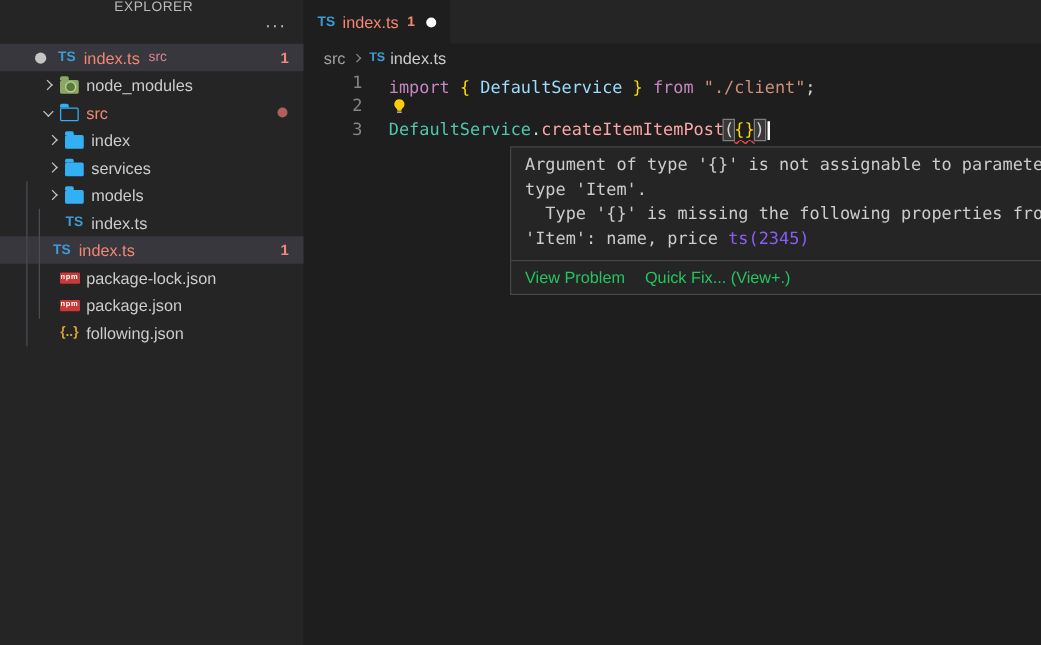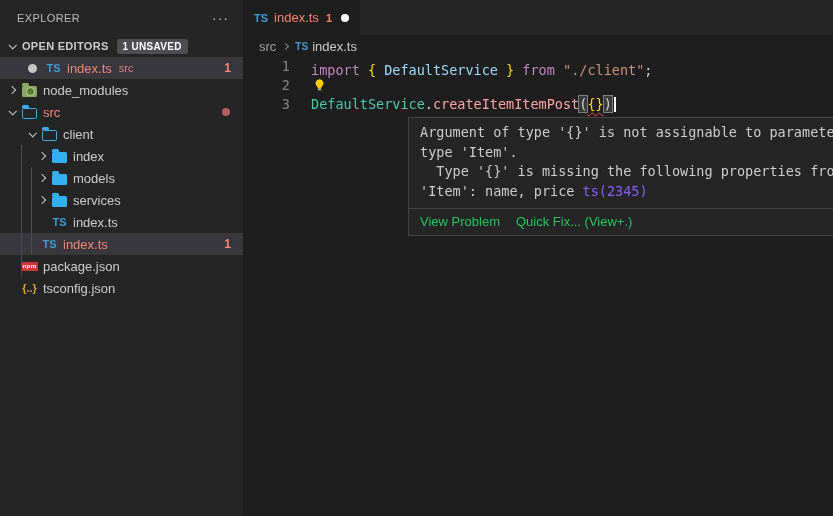--- a/index.html
+++ b/index.html
@@ -6,38 +6,38 @@
   html,body { width:833px; height:516px; overflow:hidden; }
   body {
     background:#1e1e1e;
     font-family:"Liberation Sans", sans-serif;
     color:#cccccc;
     position:relative;
     -webkit-font-smoothing:antialiased;
   }
   
   .sidebar { position:absolute; left:0; top:0; width:243px; height:516px; background:#252526; }
-  .sb-header { height:35px; display:flex; align-items:center; padding:0 14px 0 17px; font-size:11px; letter-spacing:.4px; color:#bbbbbb; }
+  .sb-header { height:35px; display:flex; align-items:center; padding:0 14px 0 17px; font-size:11px; letter-spacing:.4px; color:#bbbbbb;flex-direction:column; }
   .sb-more { margin-left:auto; color:#c5c5c5; font-size:14px; letter-spacing:1px; cursor:pointer; }
   .section-row { height:22px; display:flex; align-items:center; padding-left:4px; font-size:11px; font-weight:700; color:#cccccc; cursor:pointer; }
   .section-label { margin-left:2px; letter-spacing:.3px; }
   .unsaved-badge { margin-left:8px; background:#4d4d52; color:#ffffff; font-size:10px; font-weight:700; padding:2px 6px; border-radius:2px; letter-spacing:.3px; }
   .chev { width:6px; height:6px; border-right:1.4px solid #c5c5c5; border-bottom:1.4px solid #c5c5c5; display:inline-block; flex:0 0 auto; }
   .chev.right { transform:rotate(-45deg); margin:0 5px; }
   .chev.down  { transform:rotate(45deg) translateY(-1px); margin:0 5px; }
   .chev-spacer { width:16px; flex:0 0 auto; }
   .row { height:22px; display:flex; align-items:center; font-size:13px; color:#cccccc; cursor:pointer; position:relative; }
   .row.selected { background:#37373d; }
   .row .label { margin-left:4px; white-space:nowrap; }
   .err { color:#f48771; }
   .desc { font-size:11px; margin-left:7px; color:#d9868d; }
   .errcount { margin-left:auto; margin-right:12px; color:#f48771; font-size:12px; font-weight:600; }
   .dot-badge { margin-left:auto; margin-right:13px; width:8px; height:8px; border-radius:50%; background:#b05e5e; }
   .mod-dot { width:9px; height:9px; border-radius:50%; background:#c5c5c5; flex:0 0 auto; margin-right:7px; }
-  .lvl0 { padding-left:4px; } .lvl1 { padding-left:24px; } .lvl2 { padding-left:34px; }
+  .lvl0 { padding-left:30px; } .lvl1 { padding-left:24px; } .lvl2 { padding-left:34px; }
   .oe-item { padding-left:28px; background:#37373d; }
   
   .icon-cell { width:19px; display:flex; justify-content:center; flex:0 0 auto; }
   .ts-ic { color:#3d9cd6; font-weight:700; font-size:11px; }
   .ts-ic.mini { font-size:10px; }
   .folder { width:15px; height:11px; position:relative; display:inline-block; border-radius:1.5px; margin-top:2px; }
   .f-closed { background:#33b0f4; }
   .f-closed::before { content:""; position:absolute; top:-3px; left:0; width:7px; height:3px; background:#33b0f4; border-radius:1.5px 1.5px 0 0; }
   .f-open { border:1.5px solid #33b0f4; background:transparent; }
   .f-open::before { content:""; position:absolute; top:-4px; left:-1.5px; width:7px; height:3px; background:#33b0f4; border-radius:1.5px 1.5px 0 0; }
@@ -76,25 +76,20 @@
 </style>
 </head>
 <body>
 
 <div class="sidebar">
   <div class="sb-header">
     <span>EXPLORER</span>
     <span class="sb-more">···</span>
   </div>
 
-  <div class="section-row">
-    <span class="chev down"></span>
-    <span class="section-label">OPEN EDITORS</span>
-    <span class="unsaved-badge">1 UNSAVED</span>
-  </div>
 
   <div class="row oe-item">
     <span class="mod-dot"></span>
     <span class="icon-cell">
         <span class="ts-ic">TS</span>
       </span>
     <span class="label err">index.ts</span>
     <span class="desc">src</span>
     <span class="errcount">1</span>
   </div>
@@ -108,47 +103,40 @@
     <span class="label">node_modules</span>
   </div>
   <div class="row lvl0">
     <span class="chev down"></span>
     <span class="icon-cell">
         <span class="folder f-open"></span>
       </span>
     <span class="label err">src</span>
     <span class="dot-badge"></span>
   </div>
-  <div class="row lvl1">
-    <span class="chev down"></span>
-    <span class="icon-cell">
-        <span class="folder f-open"></span>
-      </span>
-    <span class="label">client</span>
-  </div>
   <div class="row lvl2">
     <span class="chev right"></span>
     <span class="icon-cell">
         <span class="folder f-closed"></span>
       </span>
     <span class="label">index</span>
   </div>
   <div class="row lvl2">
     <span class="chev right"></span>
     <span class="icon-cell">
         <span class="folder f-closed"></span>
       </span>
+    <span class="label">services</span>
+  </div>
+  <div class="row lvl2">
+    <span class="chev right"></span>
+    <span class="icon-cell">
+        <span class="folder f-closed"></span>
+      </span>
     <span class="label">models</span>
-  </div>
-  <div class="row lvl2">
-    <span class="chev right"></span>
-    <span class="icon-cell">
-        <span class="folder f-closed"></span>
-      </span>
-    <span class="label">services</span>
   </div>
   <div class="row lvl2">
     <span class="chev-spacer"></span>
     <span class="icon-cell">
         <span class="ts-ic">TS</span>
       </span>
     <span class="label">index.ts</span>
   </div>
   <div class="row lvl1 selected">
     <span class="chev-spacer"></span>
@@ -156,28 +144,35 @@
         <span class="ts-ic">TS</span>
       </span>
     <span class="label err">index.ts</span>
     <span class="errcount">1</span>
   </div>
   <div class="row lvl0">
     <span class="chev-spacer"></span>
     <span class="icon-cell">
         <span class="npm-ic">npm</span>
       </span>
+    <span class="label">package-lock.json</span>
+  </div>
+  <div class="row lvl0">
+    <span class="chev-spacer"></span>
+    <span class="icon-cell">
+        <span class="npm-ic">npm</span>
+      </span>
     <span class="label">package.json</span>
   </div>
   <div class="row lvl0">
     <span class="chev-spacer"></span>
     <span class="icon-cell">
         <span class="braces-ic">{..}</span>
       </span>
-    <span class="label">tsconfig.json</span>
+    <span class="label">following.json</span>
   </div>
 
   <div class="guide" style="left:21px; top:145px; height:132px;"></div>
   <div class="guide" style="left:31px; top:167px; height:88px;"></div>
 </div>
 
 <div class="editor">
   <div class="tabbar">
     <div class="tab">
       <span class="ts-ic">TS</span>

